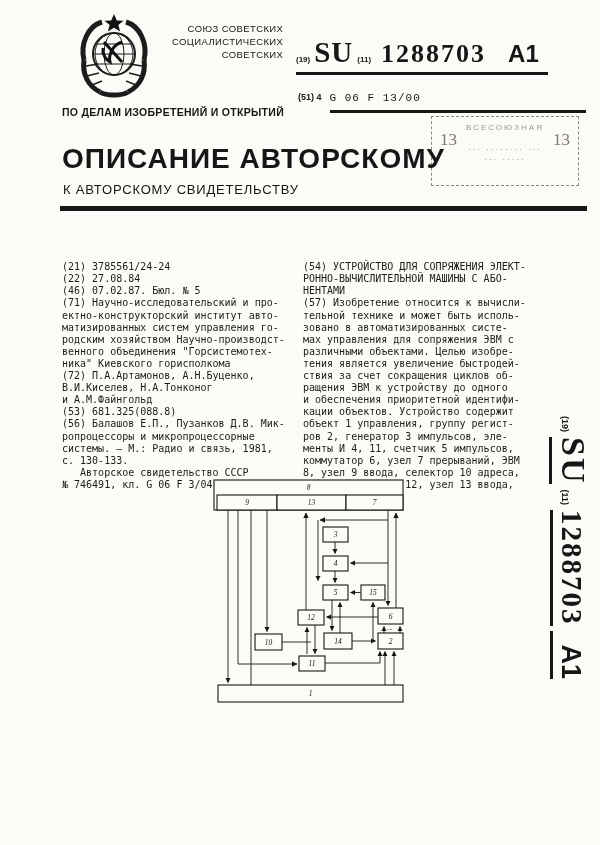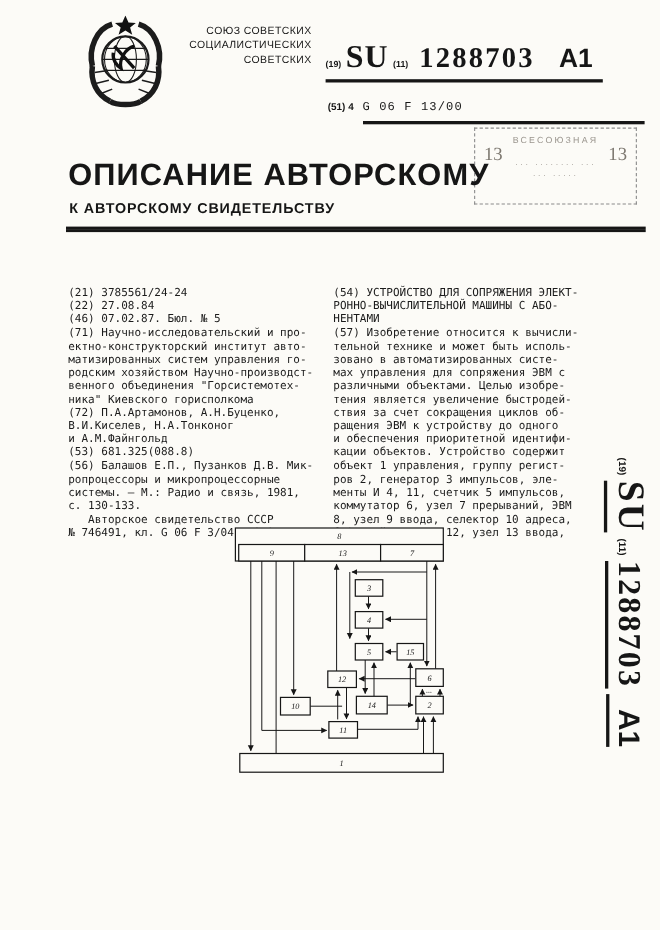--- a/index.html
+++ b/index.html
@@ -19,21 +19,21 @@
   .ipc{font-family:Liberation Mono, monospace;font-size:11px;font-weight:normal;letter-spacing:1px;}
   .ipcline{left:330px;top:110px;width:256px;height:3px;background:#161616;}
   
   .stamp{left:431px;top:116px;width:148px;height:70px;border:1px dashed #8a8a8a;color:#9a958e;
          font-size:8px;text-align:center;padding-top:6px;box-sizing:border-box;line-height:10px;}
   .stamp .nums{display:flex;justify-content:space-between;padding:0 8px;font-size:17px;color:#7d7870;
                font-family:"Liberation Serif",serif;margin-top:2px;}
   .stamp .blur{letter-spacing:2px;}
   
   .title{left:62px;top:143px;font-size:28px;font-weight:bold;letter-spacing:1px;}
-  .subtitle{left:63px;top:182px;font-size:13px;font-weight:bold;letter-spacing:.8px;}
+  .subtitle{left:63px;top:182px;font-size:13px;font-weight:normal;letter-spacing:.8px;}
   .dblrule{left:60px;top:206px;width:527px;height:5px;border-top:3px solid #161616;border-bottom:2px solid #161616;box-sizing:border-box;}
   
   .col{font-family:"DejaVu Sans Mono",monospace;font-size:10px;line-height:12.1px;white-space:pre;color:#1b1b1b;}
   .col-left{left:62px;top:237px;width:238px;}
   .col-right{left:303px;top:237px;width:244px;}
   
   .diagram{left:206px;top:476px;}
   .diagram text{font-family:"Liberation Serif",serif;font-style:italic;font-size:7.5px;fill:#161616;}
   .diagram rect{fill:#fcfbf7;stroke:#161616;stroke-width:1.1;}
   .wire{fill:none;stroke:#161616;stroke-width:0.9;}
@@ -92,20 +92,21 @@
   <span class="kind-big">A1</span>
 </div>
 
 <div class="abs ipcrow">
   <span>(51) 4</span>
   <span class="ipc">G 06 F 13/00</span>
 </div>
 <div class="abs ipcline"></div>
 
 <div class="abs committee">
+  <div>ПО ДЕЛАМ ИЗОБРЕТЕНИЙ И ОТКРЫТИЙ</div>
 </div>
 
 <div class="abs stamp">
   <div class="blur">ВСЕСОЮЗНАЯ</div>
   <div class="nums">
     <span>13</span>
     <span>13</span>
   </div>
   <div class="blur">··· ········ ···</div>
   <div class="blur">··· ·····</div>

